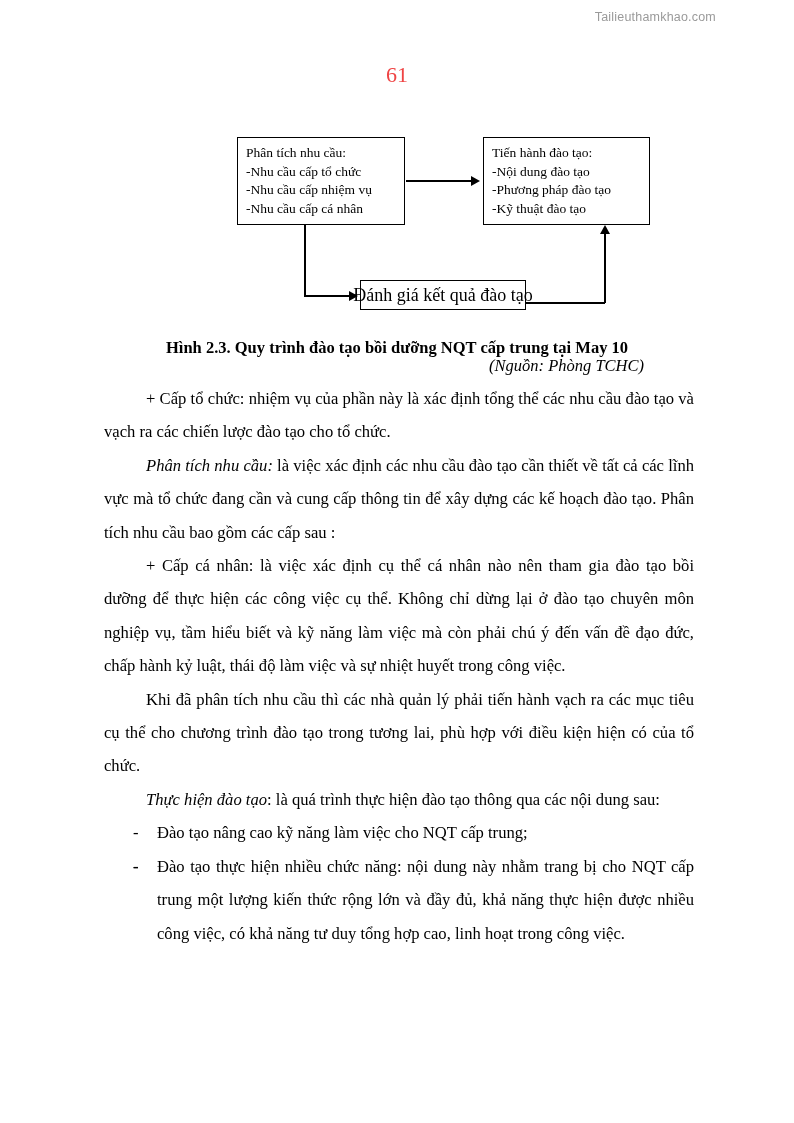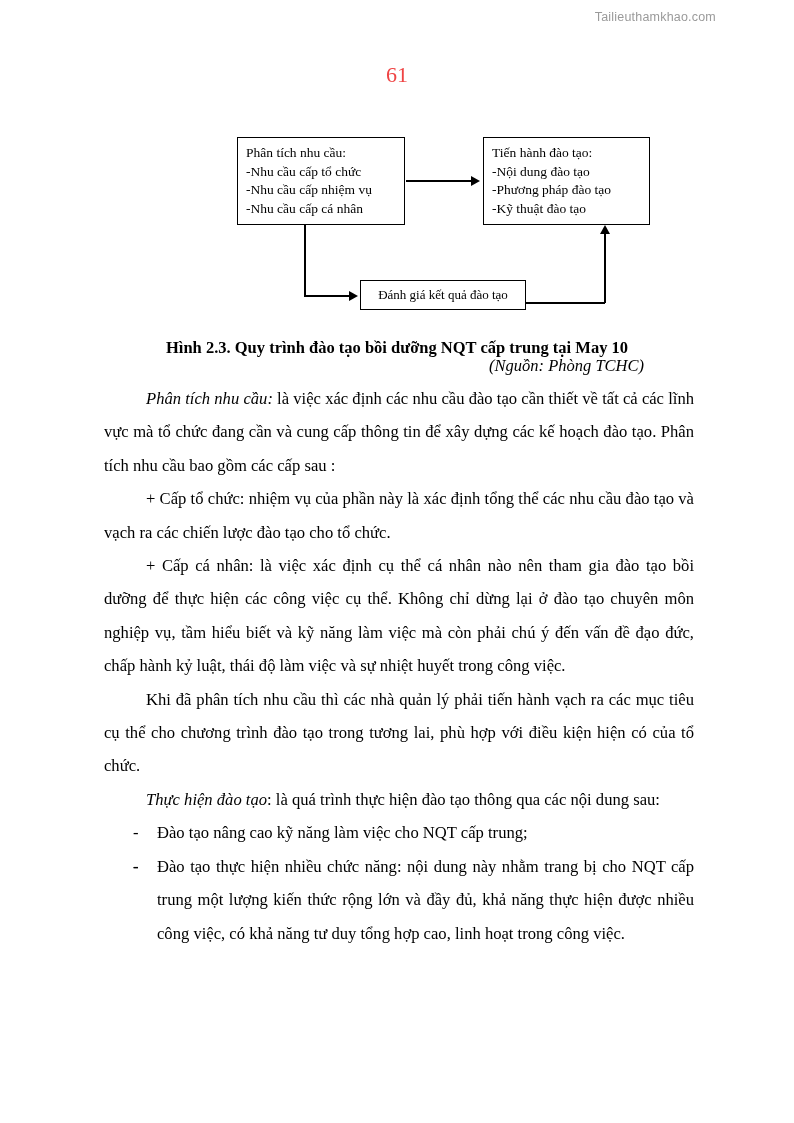--- a/index.html
+++ b/index.html
@@ -81,21 +81,21 @@
     left: 360px;
     top: 280px;
     width: 166px;
     height: 30px;
     padding: 0;
     display: flex;
     align-items: center;
     justify-content: center;
   }
   #box-evaluate .dline {
-    font-size: 13px;
+    font-size: 18px;
   }
 
   
   .conn {
     position: absolute;
     background: #000;
   }
   .h-line { height: 1.6px; }
   .v-line { width: 1.6px; }
 
@@ -213,23 +213,23 @@
     <div class="conn h-line" style="left:526px; top:302px; width:79px;"></div>
     <div class="conn v-line" style="left:604px; top:233px; height:70px;"></div>
     <div class="arrowhead arrow-up" style="left:600px; top:225px;"></div>
   </div>
 
   <div class="caption">Hình 2.3. Quy trình đào tạo bồi dưỡng NQT cấp trung tại May 10</div>
   <div class="source">(Nguồn: Phòng TCHC)</div>
 
   <div class="body-text">
 
+    <p class="para">+ Cấp tổ chức: nhiệm  vụ của phần này là xác định tổng thể các nhu cầu đào tạo và vạch ra các chiến lược đào tạo cho tổ chức.</p>
+
     <p class="para"><i>Phân tích nhu cầu:</i><span> là việc xác định các nhu cầu đào tạo cần thiết về tất cả các lĩnh vực mà tổ chức đang cần và cung cấp thông tin để xây dựng các kế hoạch đào tạo. Phân tích nhu cầu bao gồm các cấp sau :</span></p>
-
-    <p class="para">+ Cấp tổ chức: nhiệm  vụ của phần này là xác định tổng thể các nhu cầu đào tạo và vạch ra các chiến lược đào tạo cho tổ chức.</p>
 
 
     <p class="para">+ Cấp cá nhân: là việc xác định cụ thể cá nhân nào nên tham gia đào tạo bồi dưỡng để thực hiện các công việc cụ thể. Không chỉ dừng lại ở đào tạo chuyên môn nghiệp vụ, tầm hiểu biết và kỹ năng làm việc mà còn phải chú ý đến vấn đề đạo đức, chấp hành kỷ luật, thái độ làm việc và sự nhiệt huyết trong công việc.</p>
 
     <p class="para">Khi đã phân tích nhu cầu thì các nhà quản lý phải tiến hành vạch ra các mục tiêu cụ thể cho chương trình đào tạo trong tương lai, phù hợp với điều  kiện hiện có của tổ chức.</p>
 
     <p class="para"><i>Thực hiện đào tạo</i><span>: là quá trình thực hiện đào tạo thông qua các nội dung sau:</span></p>
 
     <ul class="dash-list">
       <li>

